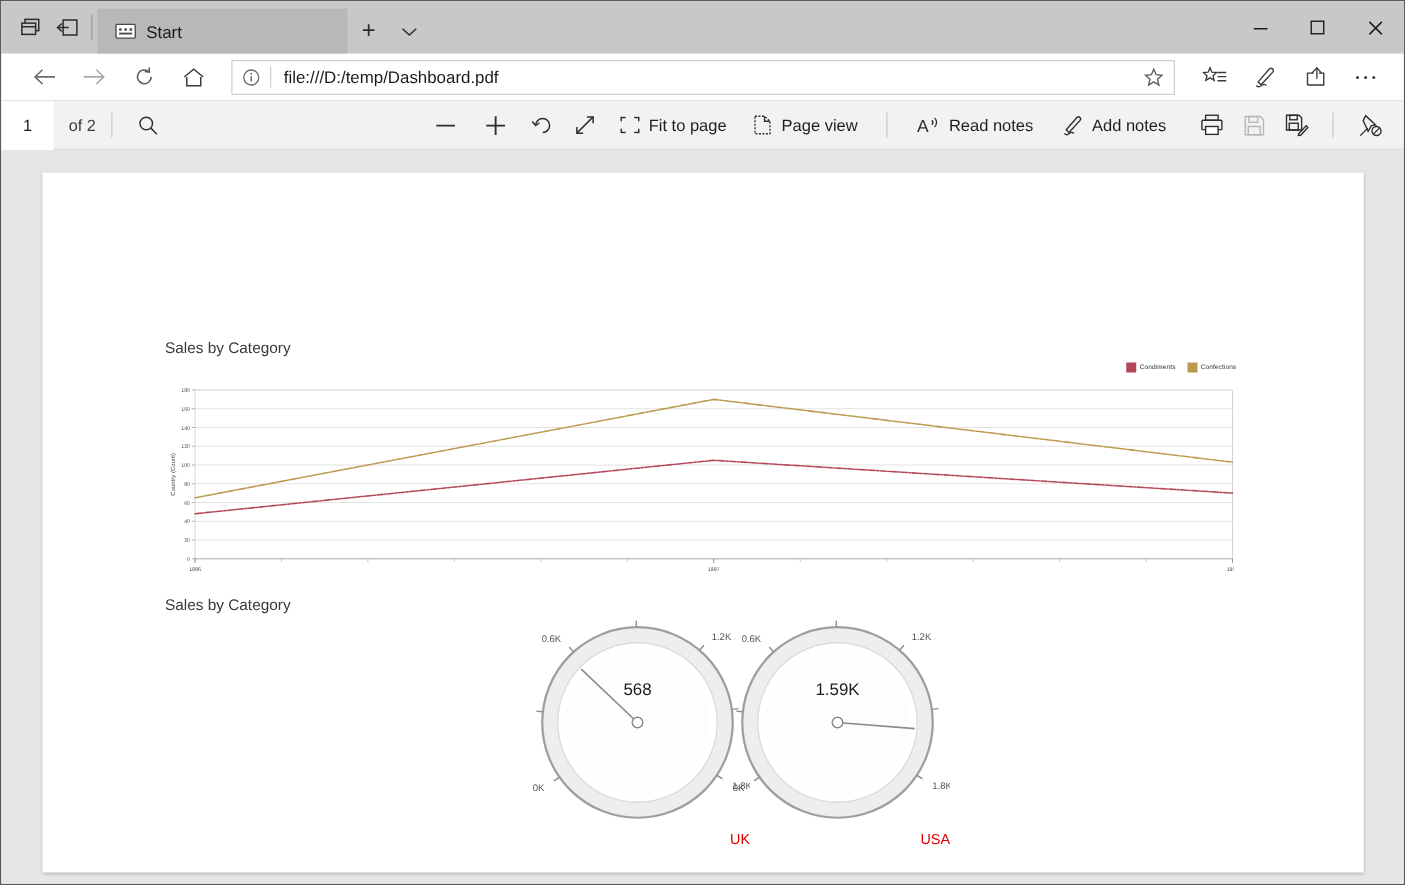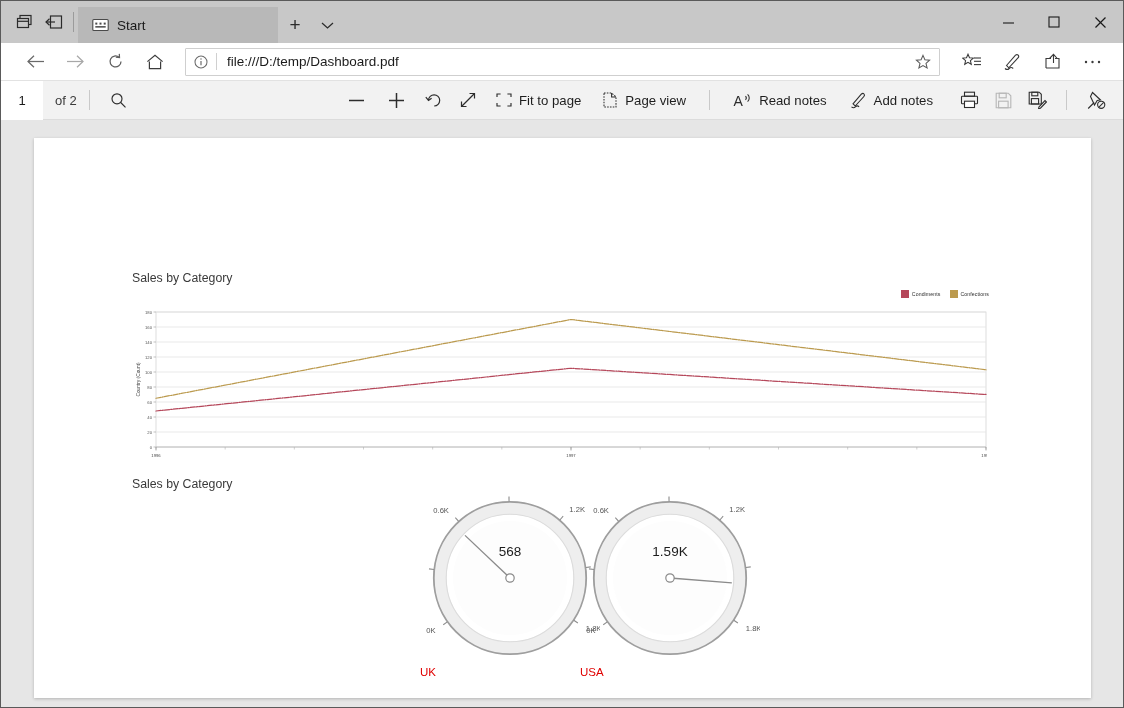--- a/index.html
+++ b/index.html
@@ -214,21 +214,21 @@
   
   .gauges {
     position: absolute; left: 98px; top: 358px;
     width: 855px; height: 190px;
   }
   .gauge { position: absolute; top: 0; width: 180px; height: 190px; }
   #gauge-uk  { left: 288px; }
   #gauge-usa { left: 448px; }
   .gauge-name {
     position: absolute; left: 0; top: 170px;
-    width: 180px; text-align: left;
+    width: 180px; text-align: right;
     font-size: 11.5px; color: #e00000;
   }
 </style>
 </head>
 <body>
 
 <div id="app">
 
   <div class="titlebar">
 

